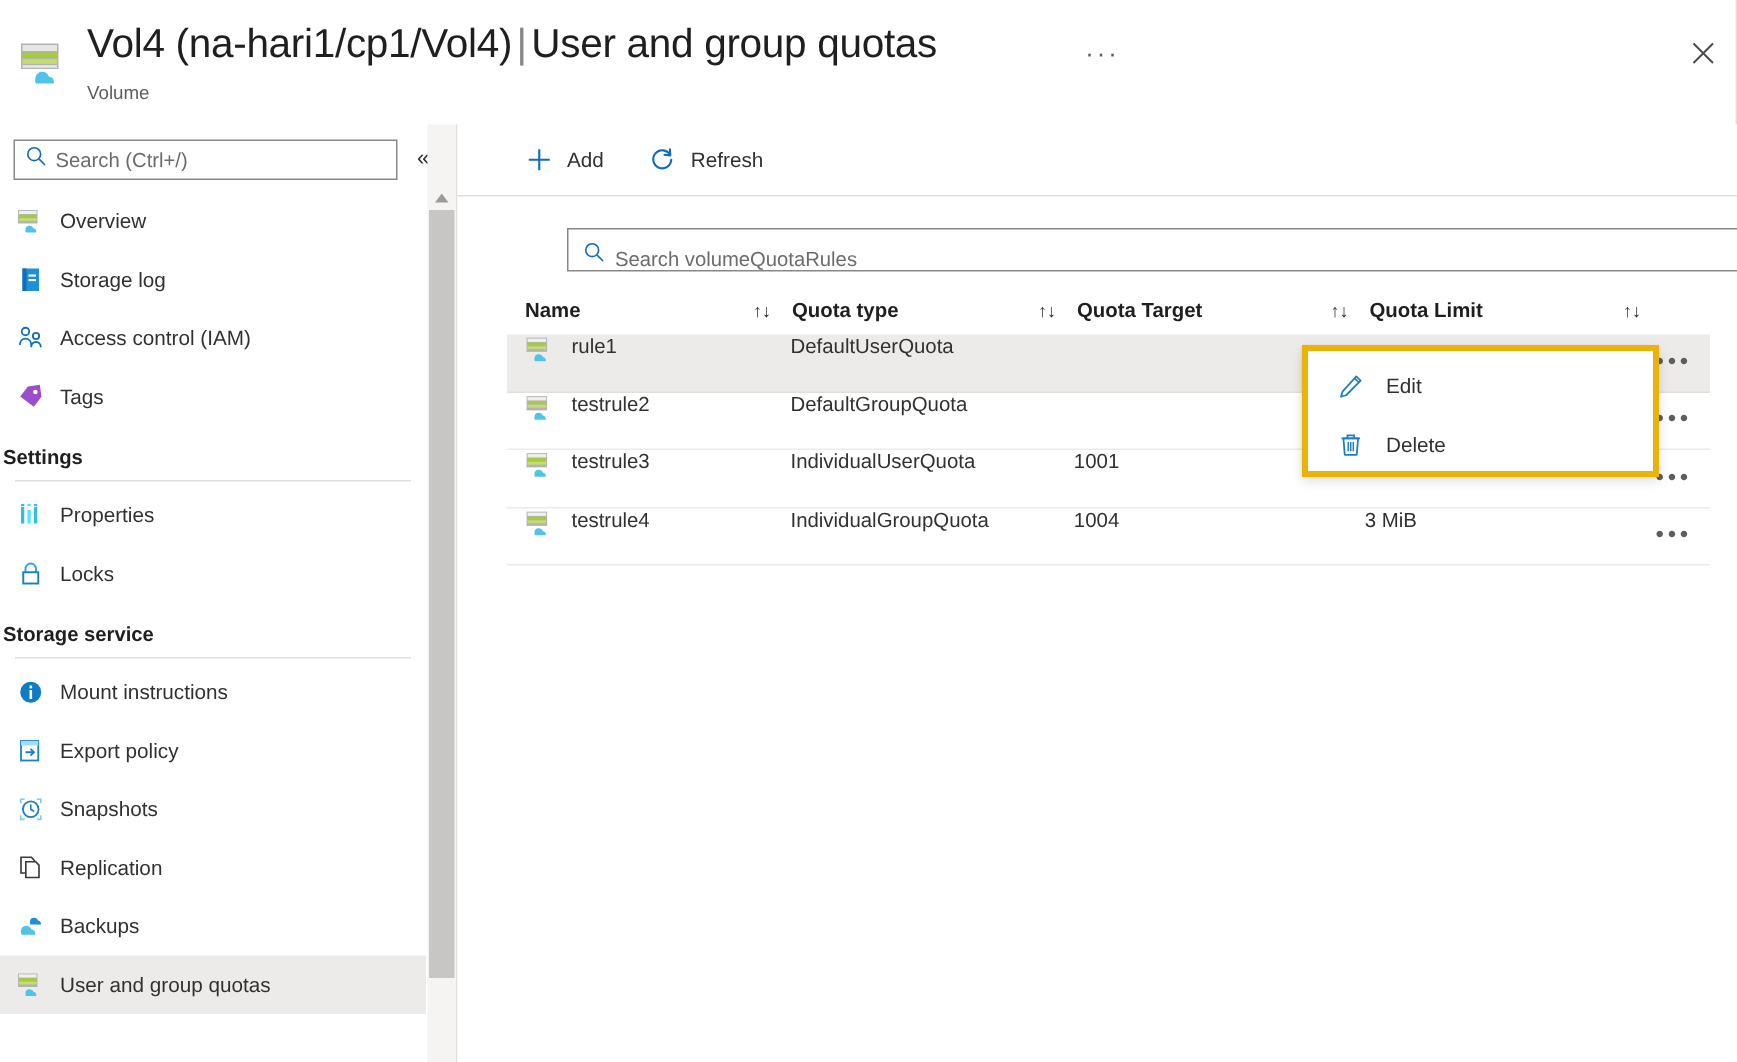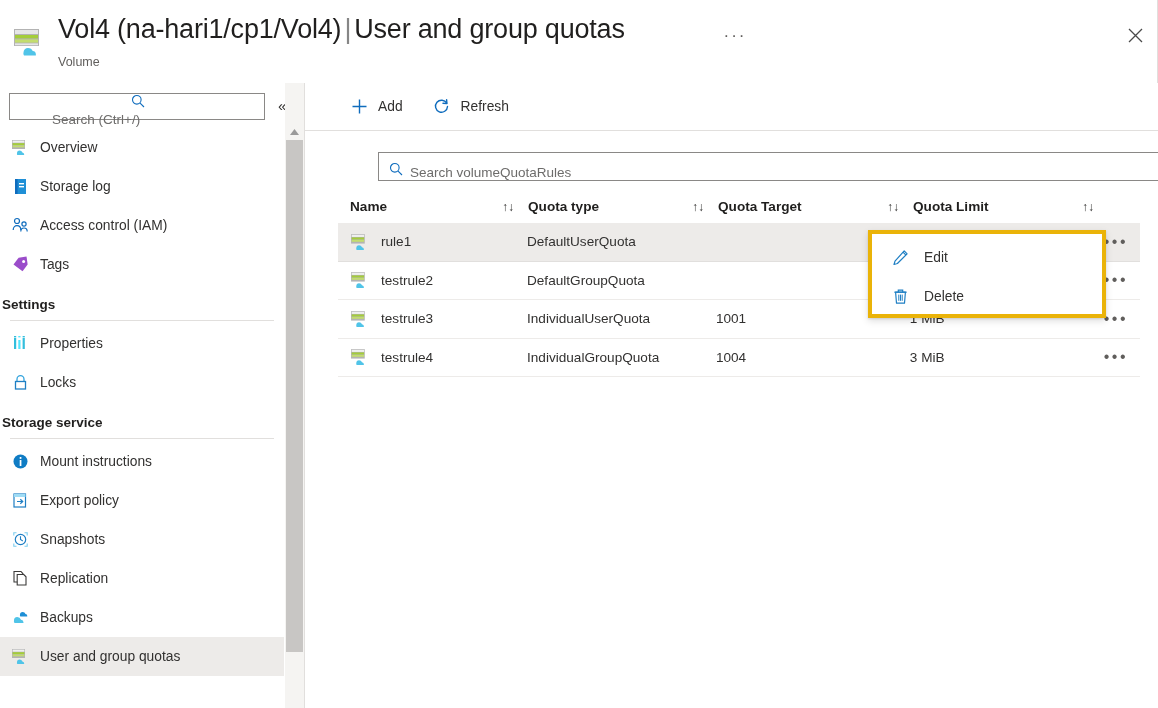--- a/index.html
+++ b/index.html
@@ -62,21 +62,20 @@
   }
   .search-wrap {
     position: absolute; left: 9px; top: 10px;
     width: 256px; height: 27px;
   }
   .search-box {
     width: 100%; height: 100%;
     border: 1px solid #8a8886; background: #ffffff;
     display: flex; align-items: center;
     padding-left: 7px;
-    flex-direction: column;
   }
   .search-box .mag { flex: 0 0 auto; margin-right: 6px; }
   .search-box input {
     flex: 1 1 auto;
     border: none; outline: none; background: transparent;
     font-family: "Liberation Sans", sans-serif;
     font-size: 13.5px; color: #605e5c;
   }
   .search-box input::placeholder { color: #6d6c6b; opacity: 1; }
   .collapse-btn {
@@ -208,21 +207,21 @@
 
   .trow {
     display: flex; align-items: center;
     height: 38.5px;
     border-bottom: 1px solid #edebe9;
     font-size: 13.6px; color: #323130;
     cursor: pointer;
   }
   .trow:first-of-type { border-top: 1px solid #edebe9; }
   .trow.selected { background: #edebe9; border-bottom-color: #e1dfdd; }
-  .td { display: flex; align-items: center; height: 100%; }
+  .td { display: flex; height: 100%; }
   .td-name { width: 190px; padding-left: 12px; }
   .td-name .rico { width: 20px; height: 20px; margin-right: 11px; flex: 0 0 auto; }
   .td-type { width: 190px; }
   .td-target { width: 195px; }
   .td-limit { width: 195px; }
   .td-more {
     flex: 1; display: flex; align-items: center; justify-content: flex-end;
     padding-right: 12px;
     color: #605e5c; font-size: 16px; letter-spacing: 2.5px;
     cursor: pointer;

